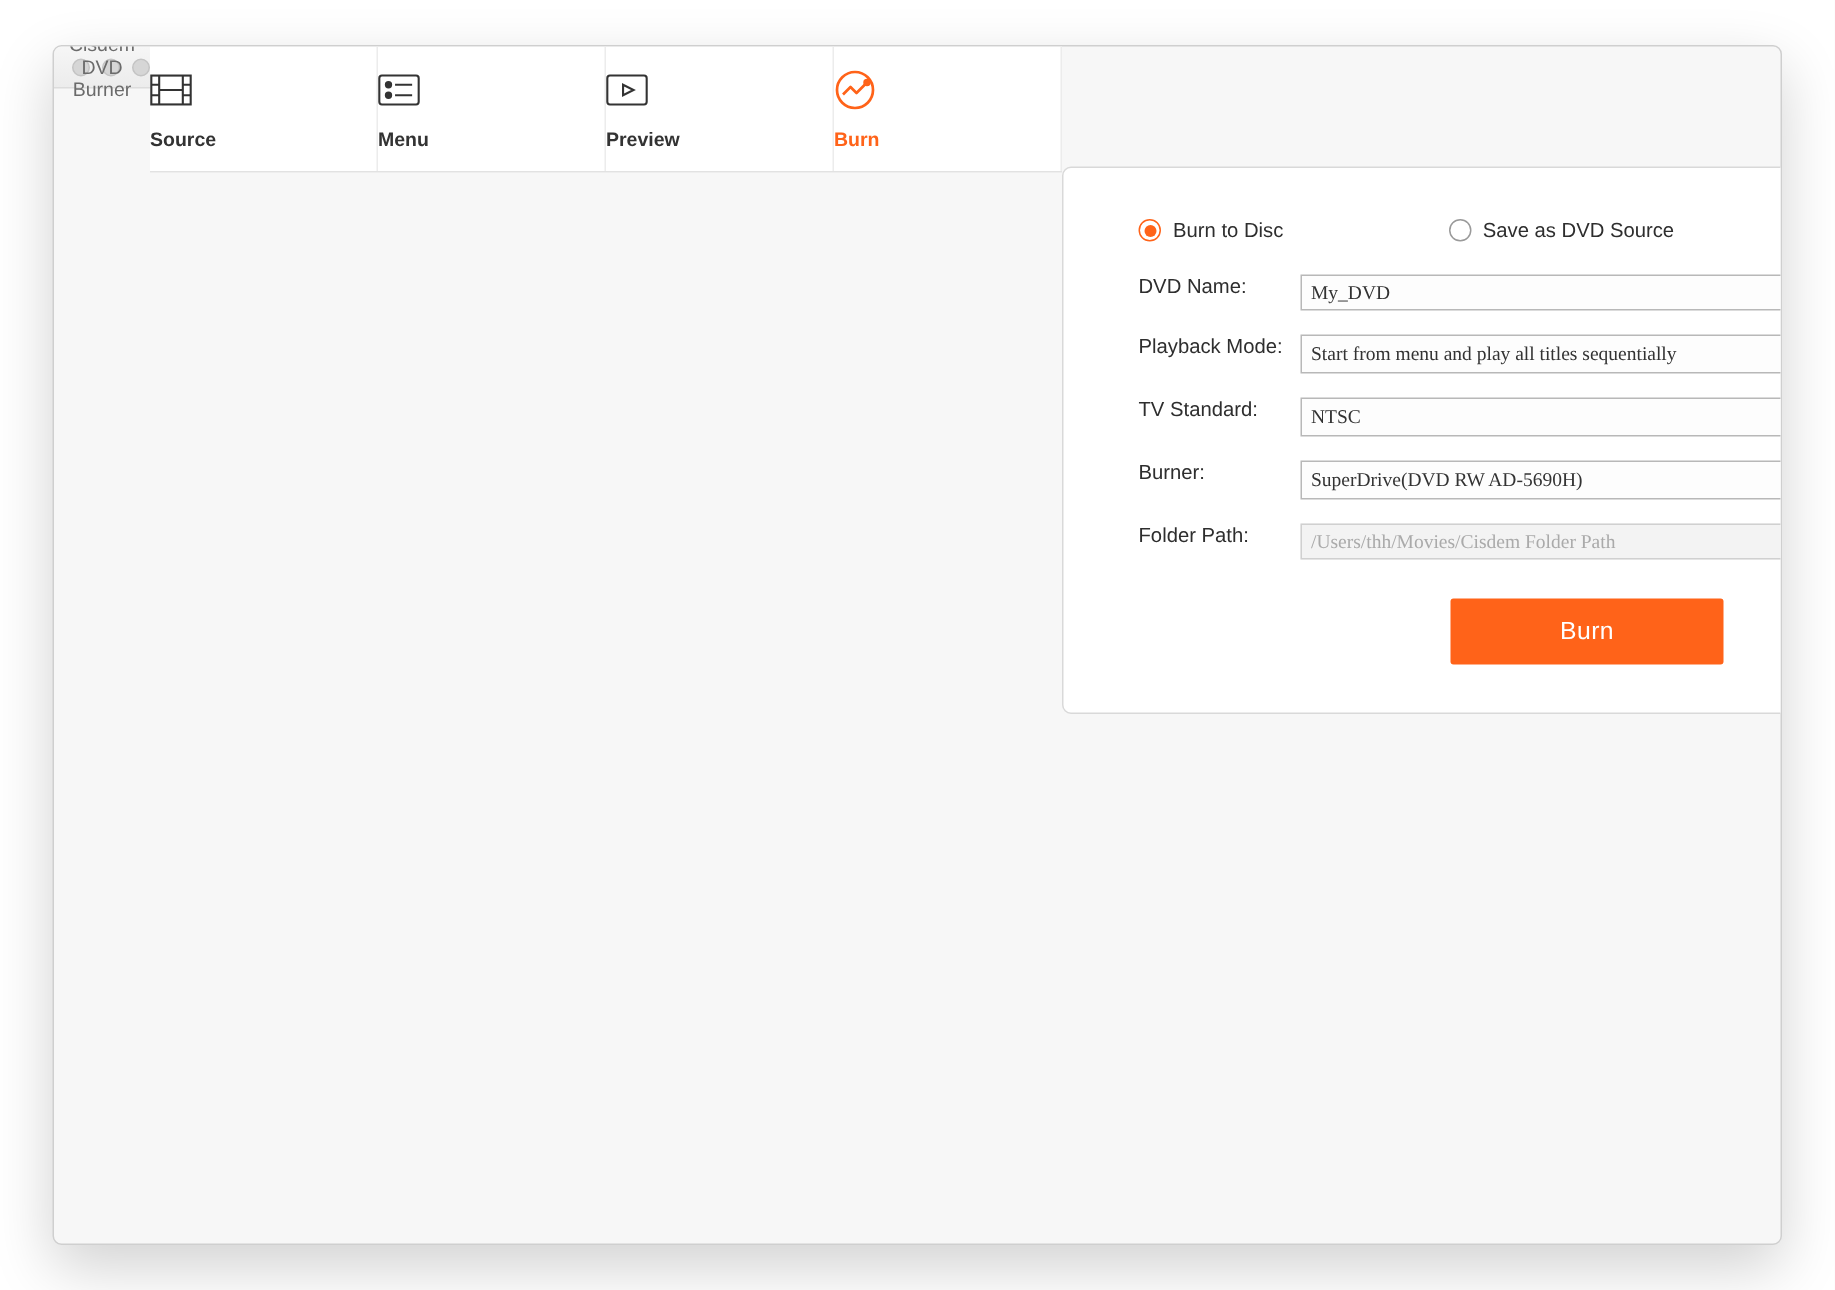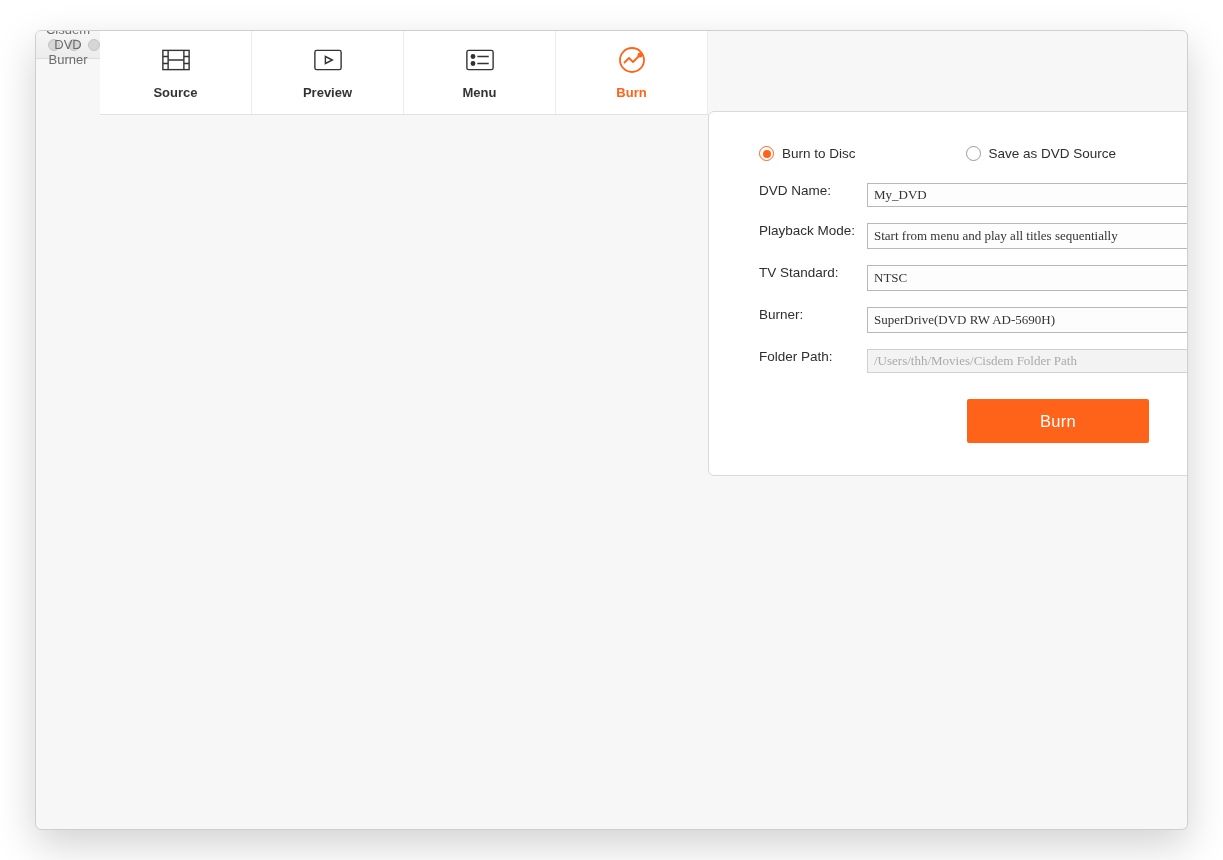--- a/index.html
+++ b/index.html
@@ -51,21 +51,21 @@
   }
   .tabs{
     background:#ffffff;
     border-bottom:1px solid #e2e2e2;
     display:flex;
     flex-shrink:0;
     height:84px;
   }
   .tab{
     width:152px;
-    display:flex;flex-direction:column;align-items:center;justify-content:center;
+    display:flex;flex-direction:column;align-items:flex-start;justify-content:center;
     gap:8px;
     border-right:1px solid #ececec;
     cursor:pointer;
     color:#333;
     font-size:13px;
     font-weight:600;
   }
   .tab svg{width:28px;height:28px;}
   .tab.active{color:var(--accent);}
   .tab.active svg{stroke:var(--accent);fill:none;}
@@ -191,36 +191,36 @@
             <line x1="25" y1="16" x2="31" y2="16"></line>
           <line x1="7" y1="12" x2="25" y2="12"></line>
         </svg>
       </span>
       <span>Source</span>
     </div>
     <div class="tab">
       <span>
         <svg viewBox="0 0 32 24" fill="none" stroke="#333" stroke-width="1.6">
           <rect x="1" y="1" width="30" height="22" rx="2"></rect>
-          <polygon points="13,8 13,16 21,12" fill="none"></polygon>
-        </svg>
-      </span>
-      <span>Preview</span>
-    </div>
-    <div class="tab">
-      <span>
-        <svg viewBox="0 0 32 24" fill="none" stroke="#333" stroke-width="1.6">
-          <rect x="1" y="1" width="30" height="22" rx="2"></rect>
           <circle cx="8" cy="8" r="2" fill="#333"></circle>
             <line x1="13" y1="8" x2="26" y2="8"></line>
           <circle cx="8" cy="16" r="2" fill="#333"></circle>
             <line x1="13" y1="16" x2="26" y2="16"></line>
         </svg>
       </span>
       <span>Menu</span>
+    </div>
+    <div class="tab">
+      <span>
+        <svg viewBox="0 0 32 24" fill="none" stroke="#333" stroke-width="1.6">
+          <rect x="1" y="1" width="30" height="22" rx="2"></rect>
+          <polygon points="13,8 13,16 21,12" fill="none"></polygon>
+        </svg>
+      </span>
+      <span>Preview</span>
     </div>
     <div class="tab active">
       <span>
         <svg viewBox="0 0 28 28" fill="none" stroke="#ff6319" stroke-width="1.8">
           <circle cx="14" cy="14" r="12"></circle>
           <path d="M6 17 L11 12 L15 16 L22 9" stroke-linejoin="round"></path>
           <circle cx="22" cy="9" r="1.6" fill="#ff6319"></circle>
         </svg>
       </span>
       <span>Burn</span>

